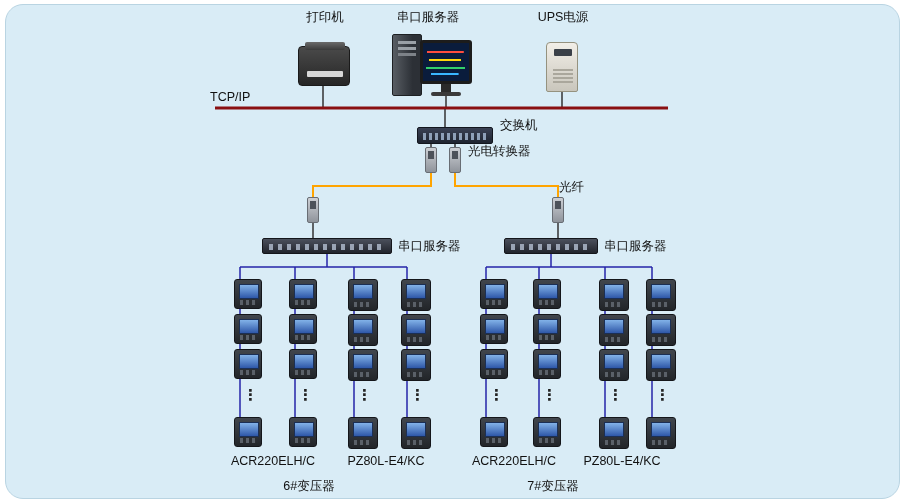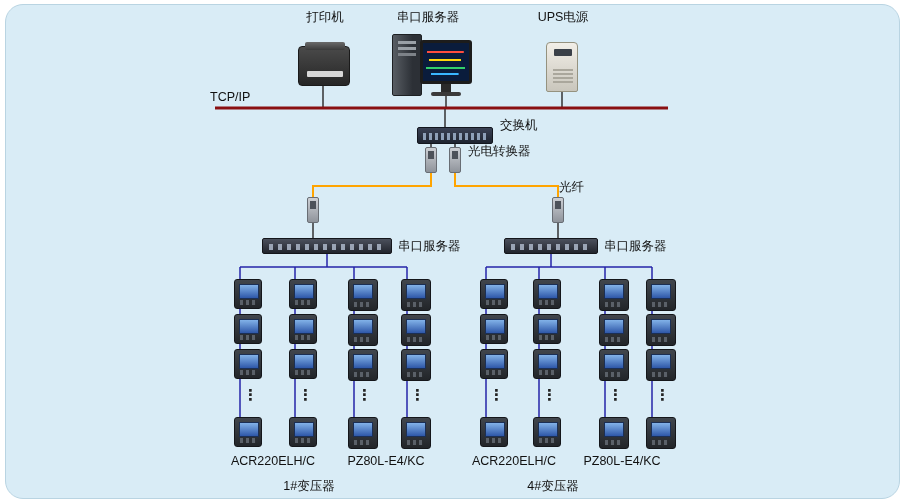--- a/index.html
+++ b/index.html
@@ -140,22 +140,22 @@
   <div class="server" style="left:262px;top:238px;width:130px"></div>
   <div class="server" style="left:504px;top:238px;width:94px"></div>
   <div class="lbl" style="left:398px;top:238px">串口服务器</div>
   <div class="lbl" style="left:604px;top:238px">串口服务器</div>
 
   <div class="lbl center" style="left:273px;top:454px">ACR220ELH/C</div>
   <div class="lbl center" style="left:386px;top:454px">PZ80L-E4/KC</div>
   <div class="lbl center" style="left:514px;top:454px">ACR220ELH/C</div>
   <div class="lbl center" style="left:622px;top:454px">PZ80L-E4/KC</div>
 
-  <div class="lbl center" style="left:309px;top:478px">1#变压器</div>
-  <div class="lbl center" style="left:553px;top:478px">4#变压器</div>
+  <div class="lbl center" style="left:309px;top:478px">6#变压器</div>
+  <div class="lbl center" style="left:553px;top:478px">7#变压器</div>
 
 <div class="meter" style="left: 234px; top: 279px;"></div>
     <div class="meter" style="left: 234px; top: 314px;"></div>
     <div class="meter" style="left: 234px; top: 349px;"></div>
     <div class="meter" style="left: 234px; top: 417px;"></div>
     <div class="dots" style="left: 243px; top: 387px;">⋮</div>
     <div class="meter" style="left: 289px; top: 279px;"></div>
     <div class="meter" style="left: 289px; top: 314px;"></div>
     <div class="meter" style="left: 289px; top: 349px;"></div>
     <div class="meter" style="left: 289px; top: 417px;"></div>

